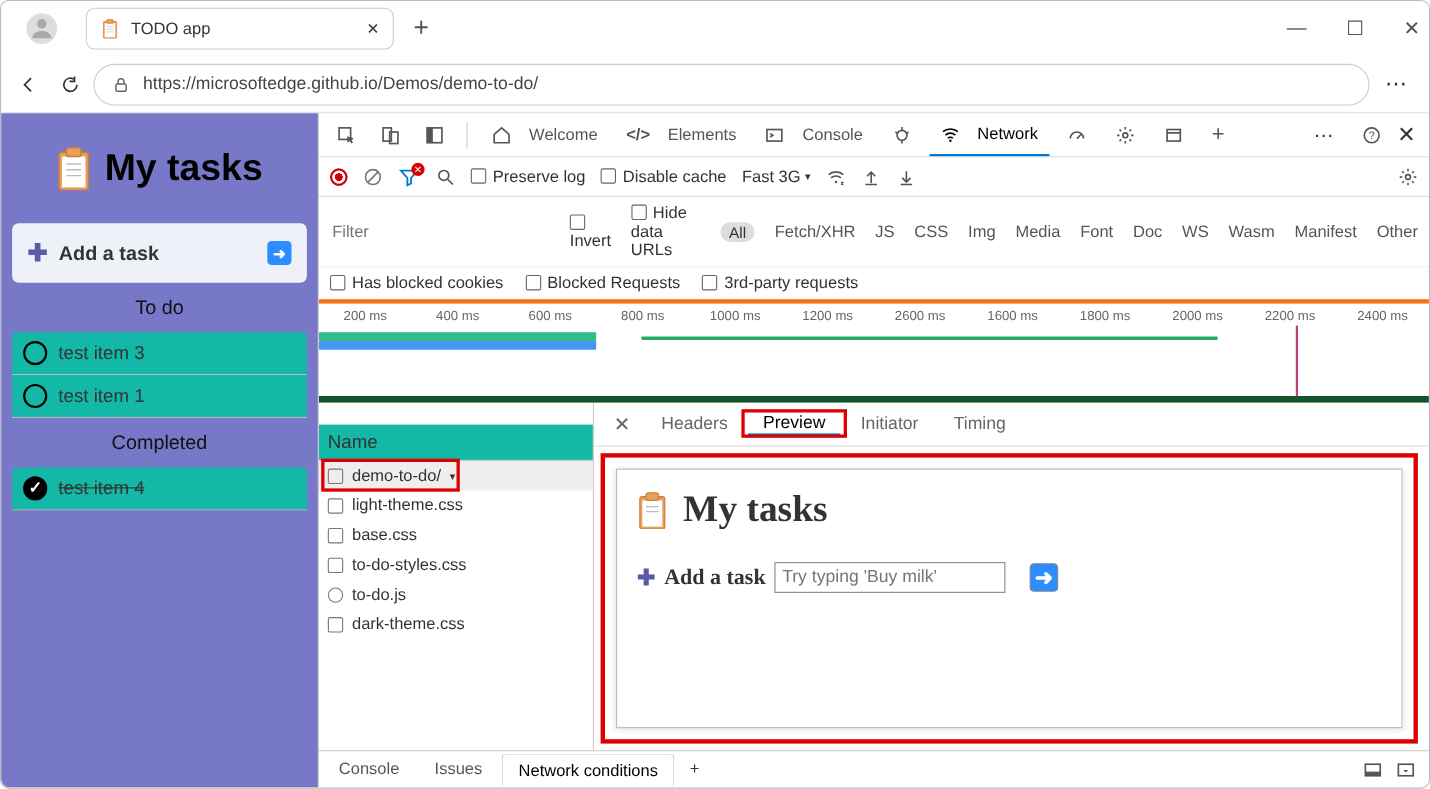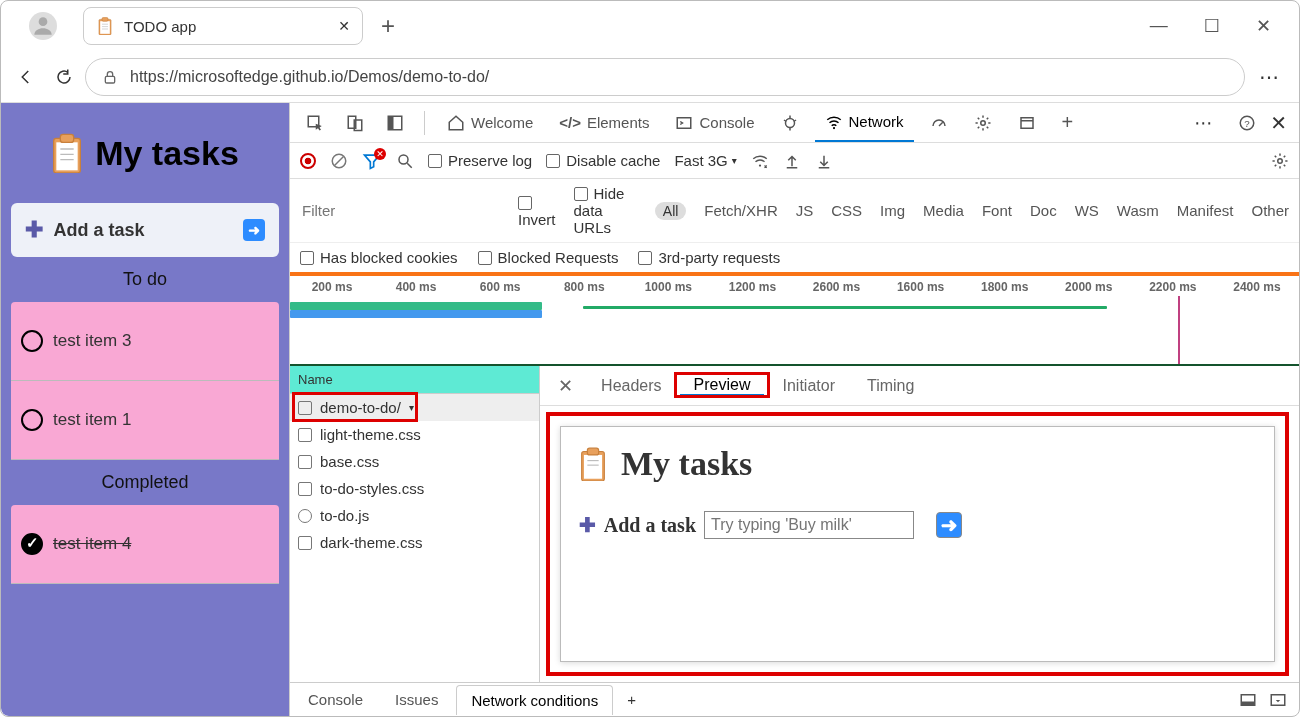--- a/index.html
+++ b/index.html
@@ -1,20 +1,20 @@
 <!DOCTYPE html>
 <html><head>
 <meta charset="utf-8">
 <style>
   * { box-sizing: border-box; }
   html, body { margin:0; padding:0; font-family: "Segoe UI", Arial, sans-serif; font-size:14px; color:#333; }
   body { background:#fff; width:1300px; height:717px; overflow:hidden; border:1px solid #bbb; border-radius:8px; }
 
   
-  .row-tabs { height:50px; display:flex; align-items:center; padding:0 28px; }
+  .row-tabs { height:50px; display:flex; align-items:center; padding:0 8px;margin-left:15px; }
   .avatar { width:28px; height:28px; border-radius:50%; background:#ddd; display:flex; align-items:center; justify-content:center; margin-right:26px; }
   .avatar svg{width:26px;height:26px;}
   .tab { display:flex; align-items:center; height:38px; width:280px; background:#fff; border:1px solid #ccc; border-radius:8px; padding:0 12px; gap:10px;}
   .tab .title{flex:1; font-size:15px;}
   .tab .close{cursor:pointer;}
   .newtab{margin-left:18px; font-size:24px; color:#555; cursor:pointer;}
   .winctrl{margin-left:auto; display:flex; gap:36px; color:#555; font-size:18px;}
   .winctrl span{cursor:pointer;}
 
   .row-url { height:52px; display:flex; align-items:center; padding:0 8px; gap:4px; border-bottom:1px solid #ddd;}
@@ -26,57 +26,57 @@
   
   .main{display:flex; height:calc(100% - 102px);}
   .leftpane{width:288px; background:#7878c8; padding:10px; display:flex; flex-direction:column; gap:10px; border-bottom-left-radius:8px;}
   .app-title{display:flex; align-items:center; justify-content:center; gap:12px; padding:20px 0;}
   .app-title h1{font-size:34px; font-weight:800; color:#000; margin:0;}
   .clipboard-icon{width:32px;height:40px;}
   .addtask-box{background:#eef1f8; border-radius:6px; display:flex; align-items:center; padding:14px; gap:10px; font-weight:600; font-size:18px; color:#333;}
   .addtask-box .plus{color:#5a5aa8; font-size:22px;font-weight:800;}
   .addtask-box .go{margin-left:auto;width:22px;height:22px;background:#2d8cff;border-radius:4px;display:flex;align-items:center;justify-content:center;color:#fff;font-size:14px;}
   .section-label{text-align:center; font-size:18px; color:#111; padding:2px 0;}
-  .taskrow{background:#f9a8d4;border-radius:4px 4px 0 0; border-bottom:1px solid #bbb; padding:28px 10px; display:flex; align-items:center; gap:10px; font-size:17px;}
+  .taskrow{background:#14b8a6;border-radius:4px 4px 0 0; border-bottom:1px solid #bbb; padding:8px 10px; display:flex; align-items:center; gap:10px; font-size:17px;}
   .taskrow.alt{border-radius:0;}
   .circ{width:22px;height:22px;border:2.5px solid #000;border-radius:50%;}
   .circ.checked{background:#000; position:relative;}
   .circ.checked::after{content:"✓"; color:#fff; position:absolute; left:3px; top:-1px; font-size:15px;font-weight:700;}
   .done{text-decoration:line-through;}
 
   
   .devtools{flex:1; display:flex; flex-direction:column; border-left:1px solid #ccc;}
   .dt-tabs{height:40px; display:flex; align-items:center; padding:0 8px; gap:6px; border-bottom:1px solid #ddd;}
-  .dt-tab{display:flex; align-items:center; gap:6px; padding:0 10px; height:100%; cursor:pointer; color:#555; font-size:15px;}
+  .dt-tab{display:flex; align-items:center; gap:16px; padding:0 10px; height:100%; cursor:pointer; color:#555; font-size:15px;}
   .dt-tab.active{color:#000; border-bottom:2px solid #0078d4;}
   .spacer{flex:1;}
   .dt-right{display:flex; gap:14px; align-items:center; padding-right:4px;}
   .dt-right .more{font-size:18px;}
 
   .dt-toolbar{height:36px; display:flex; align-items:center; gap:14px; padding:0 10px; border-bottom:1px solid #ddd; font-size:15px;}
   .recbtn{width:16px;height:16px;border:2px solid #c00;border-radius:50%;background:radial-gradient(circle,#c00 40%,transparent 42%);}
   .chkbox{width:14px;height:14px;border:1.5px solid #666;border-radius:2px;display:inline-block;vertical-align:-2px;margin-right:6px;}
   .sel{display:flex;align-items:center;gap:4px;}
   .sel::after{content:"▾"; font-size:10px;}
   .gear{margin-left:auto;}
 
   .dt-filters{display:flex; align-items:center; gap:18px; padding:6px 10px; border-bottom:1px solid #eee; font-size:15px;}
   .dt-filters input{border:none;outline:none;width:200px;font-size:15px;color:#666;}
   .pill{background:#ddd;border-radius:10px;padding:1px 8px;font-size:14px;}
   .ftype{color:#555;cursor:pointer;}
   .dt-blk{display:flex; gap:20px; padding:6px 10px; border-bottom:4px solid #f97316; font-size:15px;}
 
-  .waterfall{position:relative;height:90px;border-bottom:2px solid #14532d;font-weight:bold;}
+  .waterfall{position:relative;height:90px;border-bottom:6px solid #14532d;}
   .ticks{display:flex;padding:4px 0 0 0;}
   .tick{flex:1;text-align:center;font-size:12px;color:#666;}
   .bar{position:absolute;height:8px;border-radius:1px;}
 
   .dt-body{flex:1;display:flex;min-height:0;}
   .reqlist{width:250px;border-right:1px solid #ccc;display:flex;flex-direction:column;overflow:hidden;}
-  .reqlist .hdr{background:#5eead4;padding:6px 8px;font-size:13px;border-bottom:1px solid #ccc;}
+  .reqlist .hdr{background:#14b8a6;padding:6px 8px;font-size:17px;border-bottom:1px solid #ccc;margin-top:20px;}
   .req{display:flex;align-items:center;gap:8px;padding:5px 8px;font-size:15px;cursor:pointer;}
   .req.sel{background:#eee;}
   .reqicon{width:14px;height:14px;border:1px solid #777;display:inline-block;}
   .reqicon.doc{border-radius:2px;}
   .reqicon.css{border-radius:2px;}
 
   .preview{flex:1;display:flex;flex-direction:column;}
   .ptabs{display:flex;align-items:center;gap:4px;padding:0 8px;height:40px;border-bottom:1px solid #ddd;}
   .ptab{padding:0 14px;height:100%;display:flex;align-items:center;cursor:pointer;color:#666;font-size:16px;}
   .ptab.active{color:#000;border-bottom:2px solid #0078d4;}

